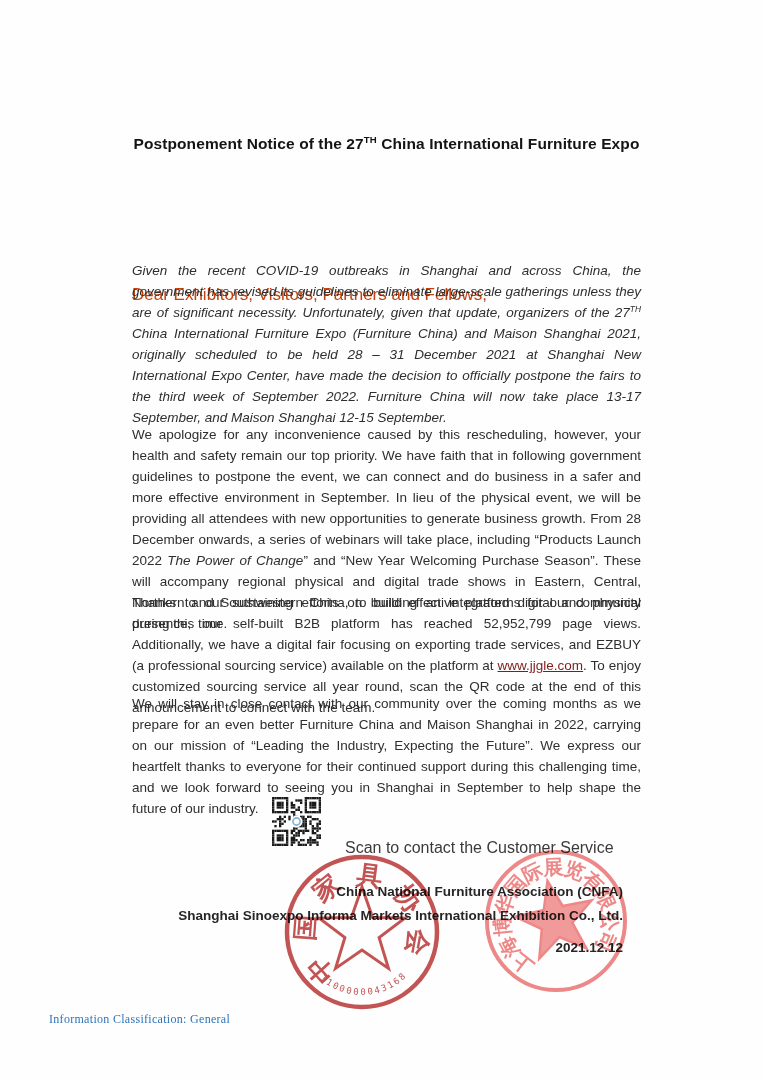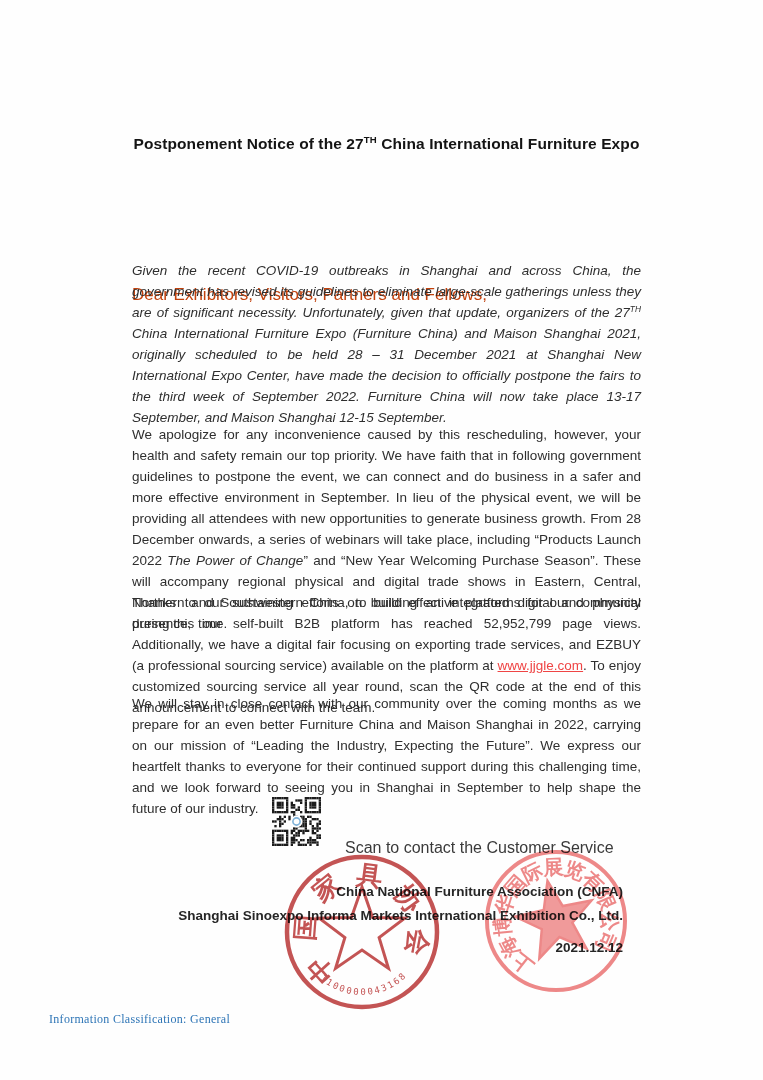--- a/index.html
+++ b/index.html
@@ -27,21 +27,21 @@
     position:absolute;left:132px;width:509px;
     font-size:13.5px;line-height:21px;
     text-align:justify;color:#2e2e2e;
   }
   .p1{top:260px;font-style:italic;}
   .p2{top:424px;}
   .p3{top:592px;}
   .p4{top:693px;}
   .italic{font-style:italic;}
   .sup{vertical-align:super;font-size:.62em;line-height:0;}
-  .doc-link{color:#ef4444;text-decoration:underline;}
+  .doc-link{color:#7f1d1d;text-decoration:underline;}
   .qr{
     position:absolute;left:272px;top:797px;width:49px;height:49px;
   }
   .qr svg{display:block;}
   .qr-caption{
     position:absolute;left:345px;top:839px;
     font-size:16px;color:#3a3a3a;
   }
   .sig{
     position:absolute;right:140px;text-align:right;

